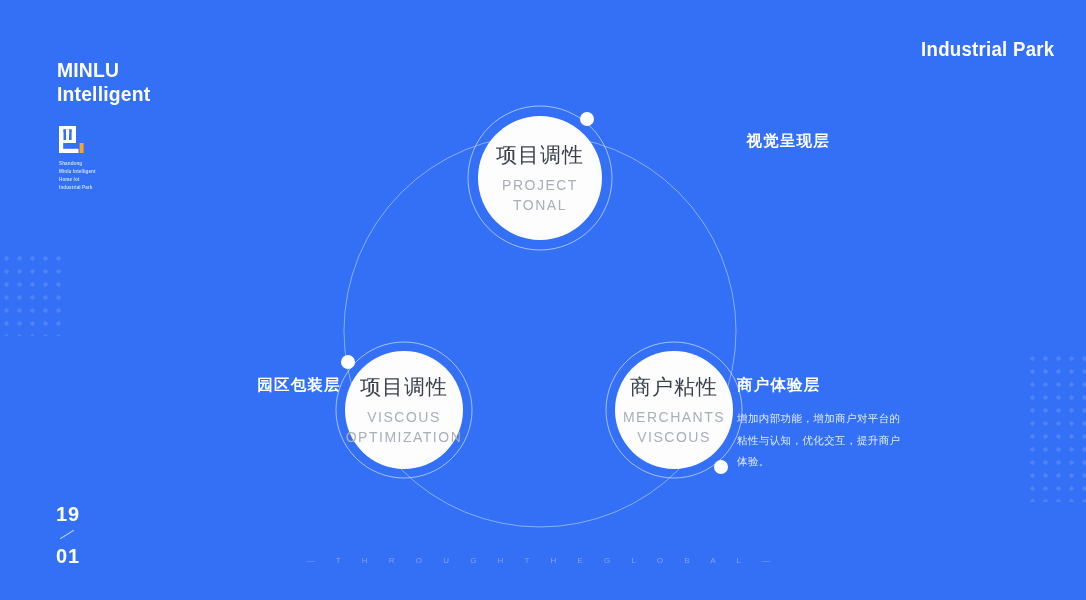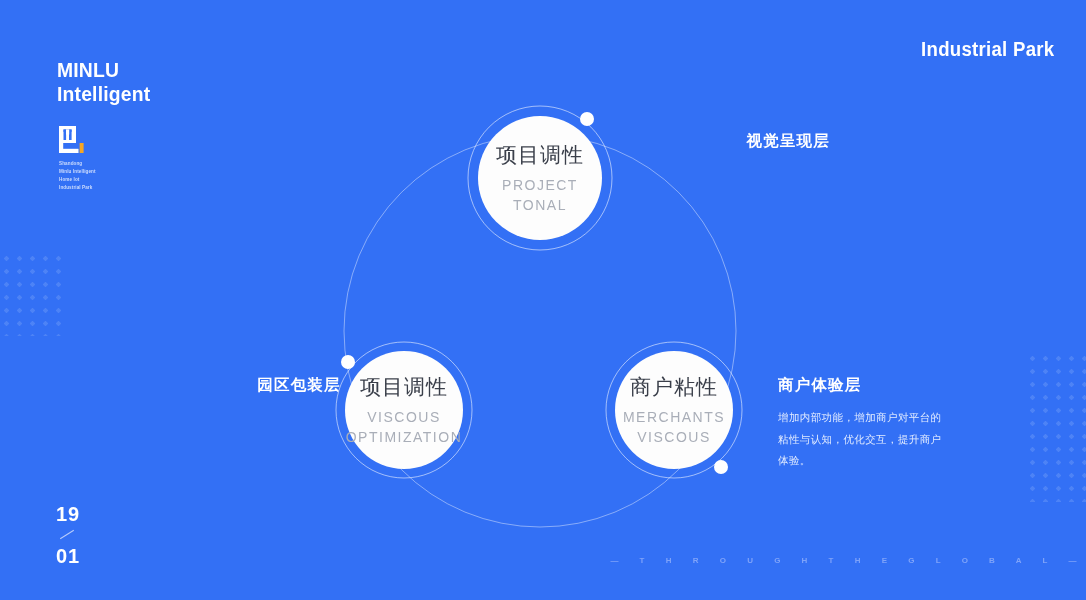--- a/index.html
+++ b/index.html
@@ -116,21 +116,21 @@
     white-space:nowrap;
   }
   .info-body {
     font-size:10.5px;
     line-height:2.05;
     color:#e3ecff;
     letter-spacing:.4px;
   }
 
   #info-visual    { left:668px; top:131px; width:162px; text-align:right; }
-  #info-merchant  { left:778px; top:375px; width:172px; text-align:left;font-family:Liberation Mono, monospace; }
+  #info-merchant  { left:737px; top:375px; width:172px; text-align:left; }
   #info-package   { left:172px; top:375px; width:166px; text-align:center;margin-left:44px; }
 
   
   #page-number {
     position:absolute; left:56px; top:503px;
     color:#ffffff;
   }
   #page-number .pg {
     font-size:20px; font-weight:bold; letter-spacing:1px;
     font-family:"Liberation Sans Narrow","Liberation Sans",sans-serif;
@@ -145,25 +145,25 @@
     left:3px; top:8px;
     width:16px; height:1px;
     background:#b9cdfb;
     transform:rotate(-32deg);
   }
 
   
   #footer {
     position:absolute;
     left:0; right:0; top:556px;
-    text-align:right;
+    text-align:center;
     font-size:8px;
     letter-spacing:9.5px;
     color:#7fa3f9;
-    font-weight:bold;
+    font-weight:normal;
     white-space:nowrap;
   }
 </style>
 </head>
 <body>
 
 <div class="dots" id="dots-left"></div>
 <div class="dots" id="dots-right"></div>
 
 <div id="brand">

